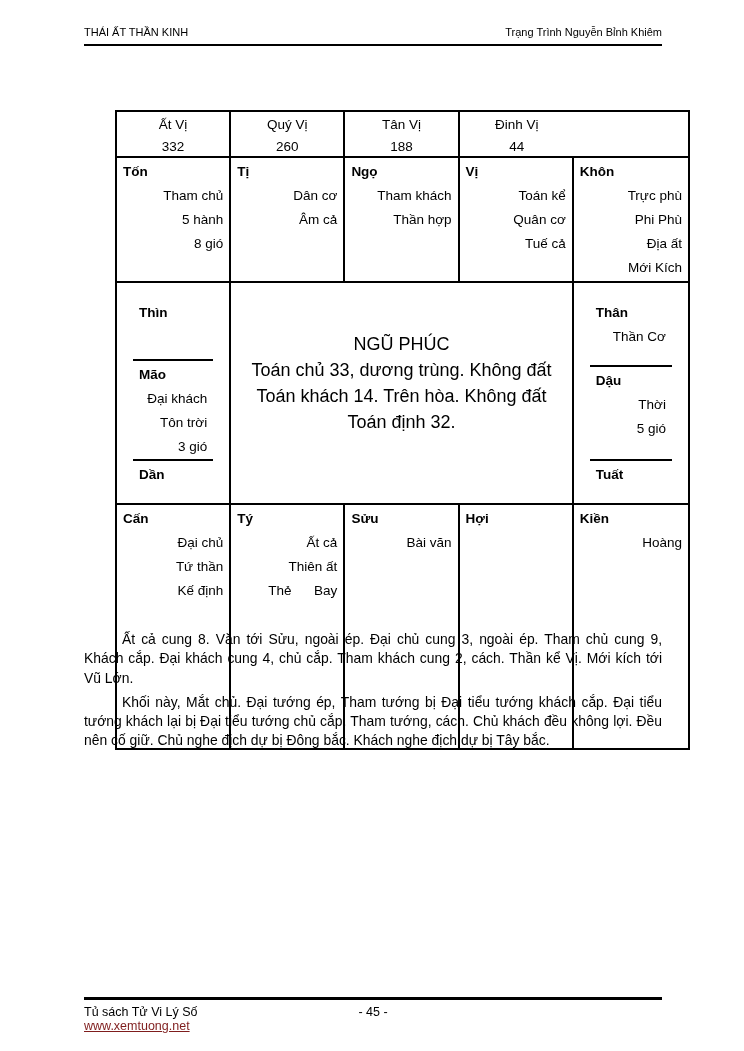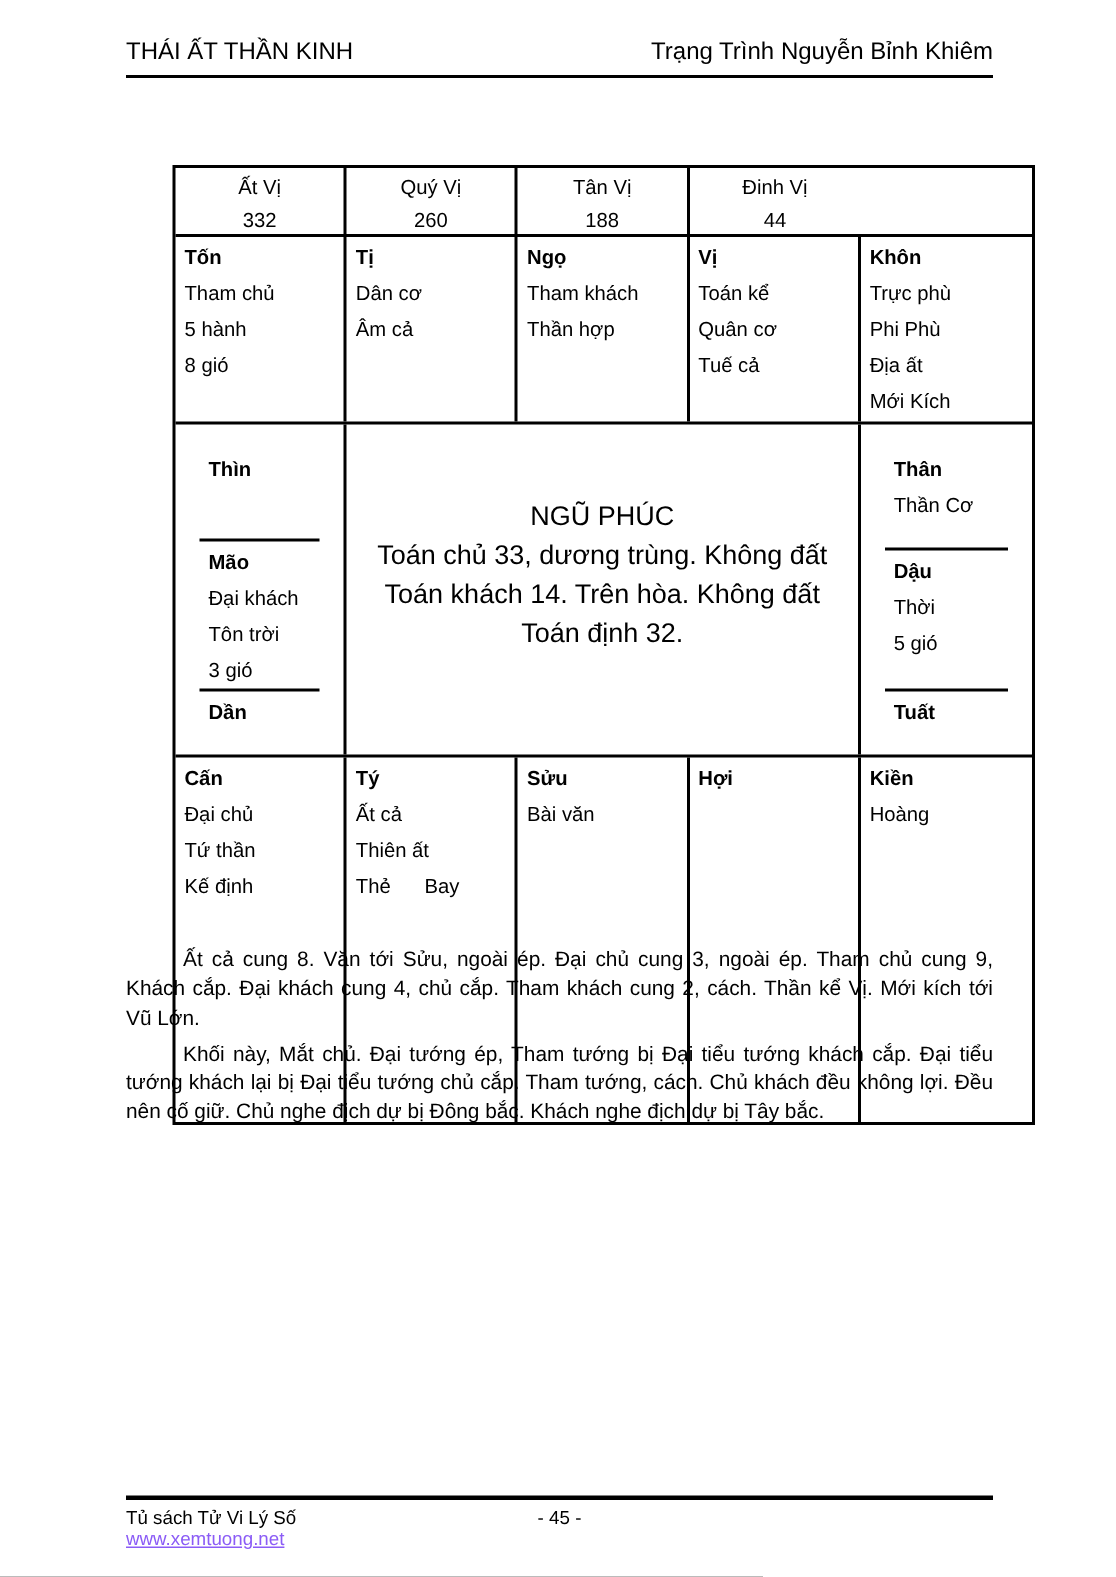--- a/index.html
+++ b/index.html
@@ -7,42 +7,42 @@
     position:relative; width:744px; height:1051px; margin:0 auto;
     background:#ffffff; color:#000;
     font-family:"Liberation Sans", sans-serif;
     overflow:hidden;
   }
 
   
   .header {
     position:absolute; left:84px; top:26px; width:578px;
     display:flex; justify-content:space-between; align-items:center;
-    font-size:16px; padding-bottom:6px; border-bottom:2px solid #000;
+    font-size:11px; padding-bottom:6px; border-bottom:2px solid #000;
   }
 
   
   .grid {
     position:absolute; left:115px; top:110px; width:575px; height:640px;
     border:2px solid #000; box-sizing:border-box;
     display:flex; flex-direction:column; font-size:13.5px;
   }
   .trow { display:flex; box-sizing:border-box; width:100%; }
   .r1 { height:46px; border-bottom:2px solid #000; }
   .r2 { height:125px; border-bottom:2px solid #000; }
   .r3 { height:222px; border-bottom:2px solid #000; }
   .r4 { flex:1; }
   .c {
     width:20%; box-sizing:border-box; border-right:2px solid #000;
     padding:2px 6px 0 6px; overflow:hidden;
   }
   .c:last-child { border-right:none; }
   .hc { text-align:center; line-height:22px; padding-top:2px; }
   .ct { font-weight:bold; line-height:24px; }
-  .cl { line-height:24px; }
+  .cl { line-height:24px;text-align:right; }
   .sidecol { width:20%; box-sizing:border-box; display:flex; flex-direction:column; padding:16px; }
   .sidecol .sub { box-sizing:border-box; padding:2px 6px 0 6px; }
   .sub1 { height:72px; border-bottom:2px solid #000; }
   .sub2 { height:100px; border-bottom:2px solid #000; }
   .sub3 { flex:1; }
   .centercell {
     width:60%; box-sizing:border-box; border-right:2px solid #000;
     text-align:center; padding-top:48px; line-height:26px; font-size:18px;
   }
 
@@ -55,21 +55,21 @@
   .paras p + p { margin-top:5px; }
 
   
   .footer {
     position:absolute; left:84px; top:997px; width:578px;
     border-top:3px solid #000; padding-top:5px;
     display:flex; justify-content:space-between; align-items:baseline;
     font-size:12.5px;
     flex-direction:column;
   }
-  .flink { text-decoration:underline; color:#8b5cf6; cursor:pointer; }
+  .flink { text-decoration:underline; color:#7f1d1d; cursor:pointer; }
   .fcenter { position:absolute; left:0; right:0; text-align:center; }
   .footer { position:absolute; }
 </style>
 </head>
 <body>
 
 <div class="page">
 
   <div class="header">
     <span>THÁI ẤT THẦN KINH</span>

